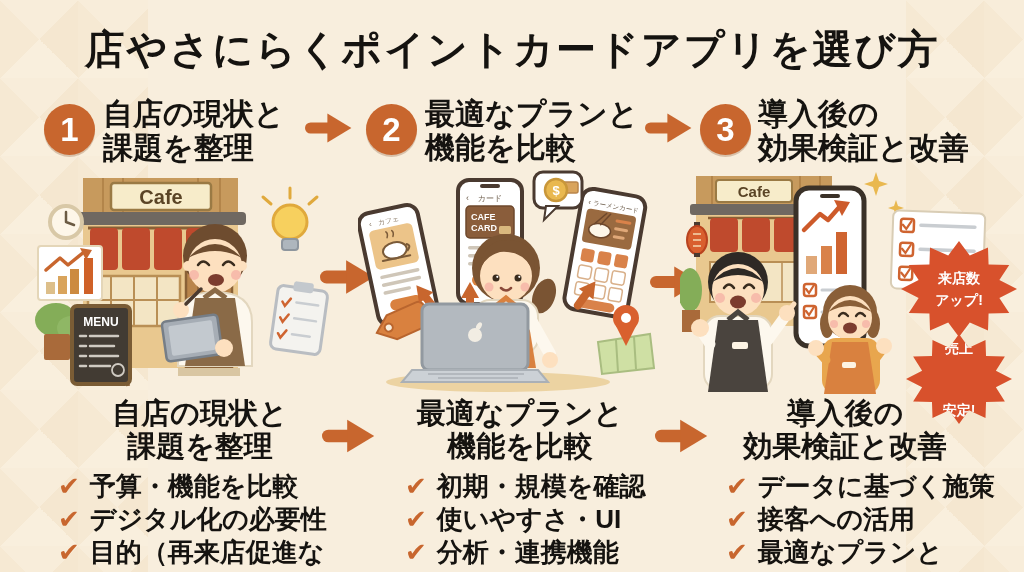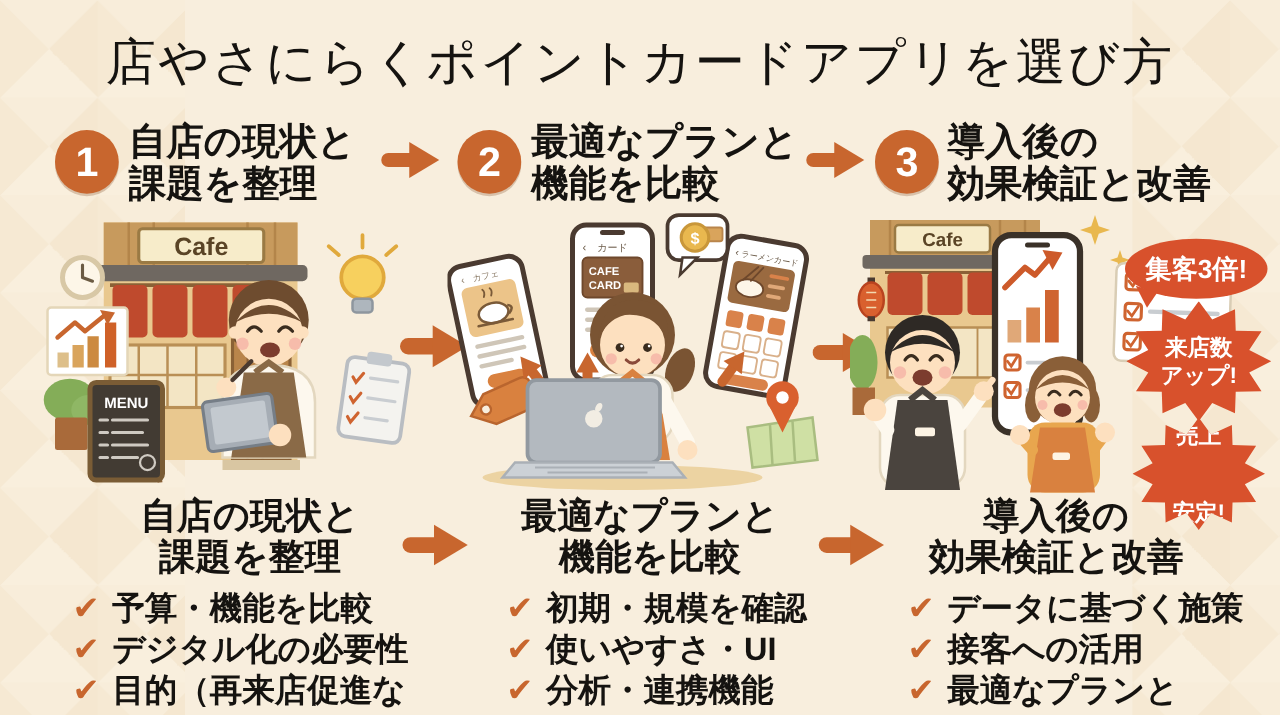--- a/index.html
+++ b/index.html
@@ -8,21 +8,21 @@
   .canvas { position:relative; width:1024px; height:572px; background:#f8eedd; overflow:hidden; }
 
   
   .pattern { position:absolute; top:0; bottom:0; opacity:.5; pointer-events:none;
     background-image: conic-gradient(from 45deg, #f1e0c2 0 25%, #f9efdc 0 50%, #f3e4c9 0 75%, #f7ebd6 0);
     background-size:78px 78px; }
   .pattern.left { left:0; width:148px; }
   .pattern.right { right:0; width:118px; }
 
   .title { position:absolute; top:22px; left:0; width:1024px; text-align:center;
-    font-size:40px; font-weight:400; color:#151310; letter-spacing:2px; }
+    font-size:40px; font-weight:700; color:#151310; letter-spacing:2px; }
 
   .step-circle { position:absolute; width:51px; height:51px; border-radius:50%;
     background:#c8662e; color:#fff; display:flex; align-items:center; justify-content:center;
     font-size:33px; font-weight:700; box-shadow:0 2px 0 rgba(120,60,20,.25); }
   .step-label { position:absolute; font-size:30px; font-weight:900; color:#151310; line-height:34px; }
 
   .arrow { position:absolute; }
 
   .panel { position:absolute; }
 
@@ -30,21 +30,21 @@
   .col-header { text-align:center; font-size:29px; font-weight:900; color:#151310; line-height:33px; margin-bottom:7px; }
   .check-item { display:flex; align-items:flex-start; font-size:26px; font-weight:900; color:#151310; line-height:33px; }
   .check-mark { color:#c8662e; margin-right:10px; font-size:26px; }
 
   .badge { position:absolute; background:#d8512c; color:#fff; font-weight:900;
     display:flex; flex-direction:column; align-items:center; justify-content:center; text-align:center; }
   .badge-oval { border-radius:50%; font-size:21px; }
   .badge-oval::after { content:""; position:absolute; left:6px; bottom:-6px; width:0; height:0;
     border-left:14px solid transparent; border-right:4px solid transparent; border-top:14px solid #d8512c; transform:rotate(18deg); }
   .badge-burst { clip-path: polygon(100% 50%,84.8% 59.3%,93.3% 75%,75.5% 75.5%,75% 93.3%,59.3% 84.8%,50% 100%,40.7% 84.8%,25% 93.3%,24.5% 75.5%,6.7% 75%,15.2% 59.3%,0% 50%,15.2% 40.7%,6.7% 25%,24.5% 24.5%,25% 6.7%,40.7% 15.2%,50% 0%,59.3% 15.2%,75% 6.7%,75.5% 24.5%,93.3% 25%,84.8% 40.7%);
-    font-size:18px; line-height:22px;text-align:right; }
+    font-size:14px; line-height:22px;text-align:right; }
 </style>
 </head>
 <body>
 
 <div class="canvas">
   <div class="pattern left"></div>
   <div class="pattern right"></div>
 
   <div class="title">店やさにらくポイントカードアプリを選び方</div>
 
@@ -371,23 +371,20 @@
       <path d="M32,18 h54" stroke="#c9cdd1" stroke-width="3.5" stroke-linecap="round"></path>
       <rect x="12" y="36" width="13" height="13" rx="2.5" fill="none" stroke="#cf6430" stroke-width="2.5"></rect>
       <path d="M14,42 l3.5,4 5,-8" stroke="#cf6430" stroke-width="2.2" fill="none" stroke-linecap="round"></path>
       <path d="M32,42 h54" stroke="#c9cdd1" stroke-width="3.5" stroke-linecap="round"></path>
       <rect x="12" y="60" width="13" height="13" rx="2.5" fill="none" stroke="#cf6430" stroke-width="2.5"></rect>
       <path d="M14,66 l3.5,4 5,-8" stroke="#cf6430" stroke-width="2.2" fill="none" stroke-linecap="round"></path>
       <path d="M32,66 h48" stroke="#c9cdd1" stroke-width="3.5" stroke-linecap="round"></path>
     </g>
   </svg>
 
-  <div class="badge badge-oval" style="left:900px; top:191px; width:114px; height:48px;">
-    <span>集客3倍!</span>
-  </div>
   <div class="badge badge-burst" style="left:901px; top:241px; width:116px; height:96px;">
     <span>来店数</span>
     <span>アップ!</span>
   </div>
   <div class="badge badge-burst" style="left:906px; top:334px; width:106px; height:90px;gap:40px;">
     <span>売上</span>
     <span>安定!</span>
   </div>
 
   <div class="col" style="left:30px; top:397px; width:340px;">

